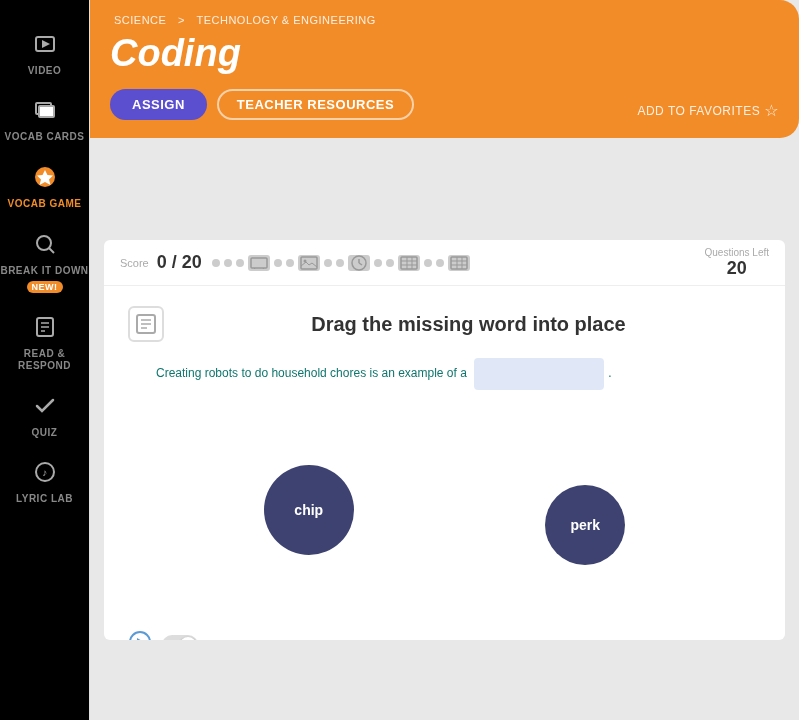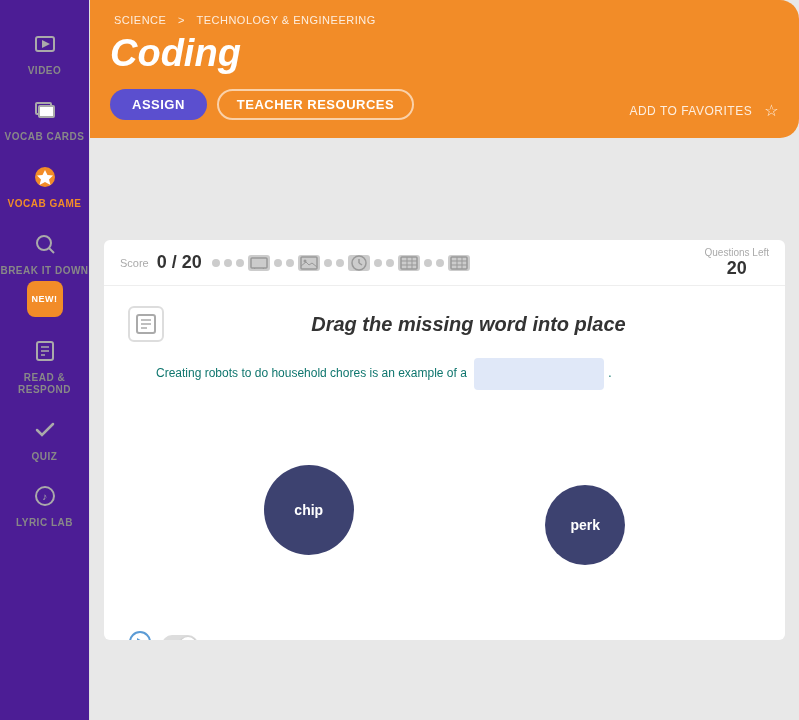--- a/index.html
+++ b/index.html
@@ -59,33 +59,33 @@
     .add-favorites {
       position: absolute;
       right: 20px;
       bottom: 18px;
       color: rgba(255,255,255,0.85);
       font-size: 12px;
       text-transform: uppercase;
       letter-spacing: 0.5px;
       display: flex;
       align-items: center;
-      gap: 12px;
+      gap: 4px;
       cursor: pointer;
     }
     .star-icon { font-size: 16px; }
 
     
     .sidebar {
       position: absolute;
       left: 0;
       top: 0;
       width: 90px;
       height: 720px;
-      background: #4c1d95;
+      background: #000000;
       display: flex;
       flex-direction: column;
       align-items: center;
       padding-top: 20px;
       gap: 0;
       z-index: 10;
       border-right: 1px solid #e0e0e0;
     }
     .sidebar-item {
       display: flex;
@@ -114,21 +114,21 @@
       color: #aaa;
     }
     .sidebar-item.active .sidebar-icon {
       color: #F28C28;
     }
     .new-badge {
       background: #F28C28;
       color: #fff;
       font-size: 9px;
       border-radius: 8px;
-      padding: 13px 5px;
+      padding: 1px 5px;
       font-weight: bold;
       letter-spacing: 0.5px;
     }
     .score-section {
       display: flex;
       align-items: center;
       gap: 8px;
     }
     .score-label {
       font-size: 11px;
@@ -174,21 +174,20 @@
     .questions-left-value {
       font-size: 18px;
       font-weight: bold;
       color: #333;
     }
     .card-header-row {
       display: flex;
       align-items: center;
       gap: 12px;
       margin-bottom: 16px;
-      font-style: italic;
     }
     .card-icon {
       width: 36px;
       height: 36px;
       border: 2px solid #ddd;
       border-radius: 6px;
       display: flex;
       align-items: center;
       justify-content: center;
       font-size: 16px;

